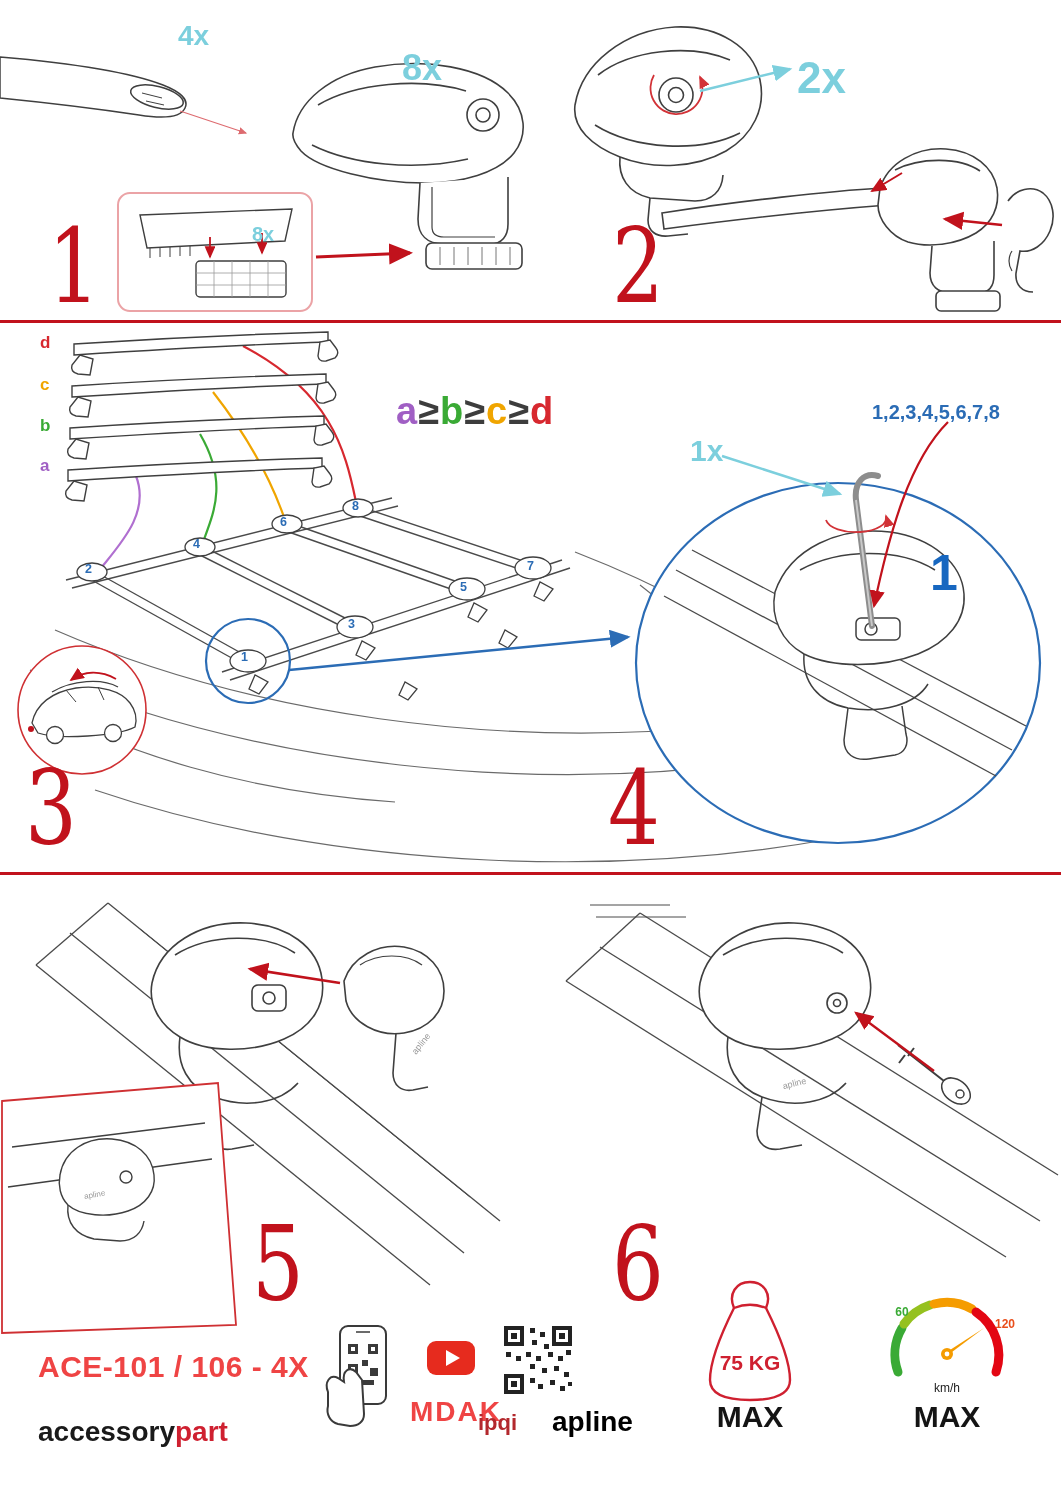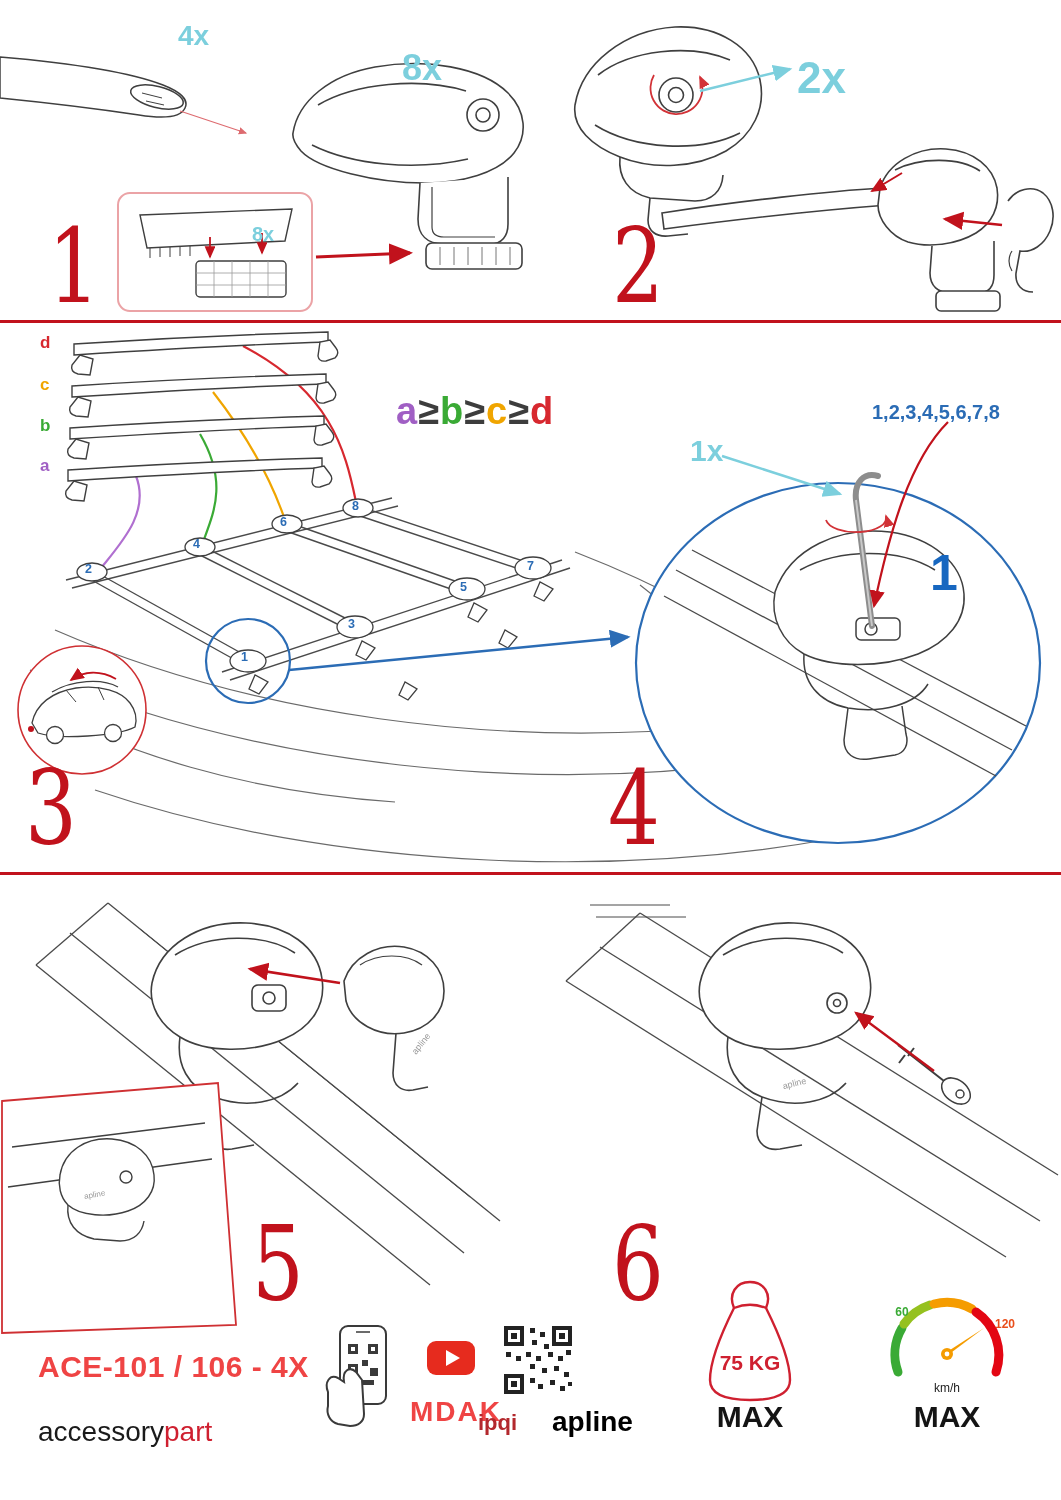--- a/index.html
+++ b/index.html
@@ -14,21 +14,21 @@
   .pos-num{position:absolute;font-size:12.5px;font-weight:700;color:#2b6cb5;line-height:1}
   .formula{position:absolute;left:396px;top:392px;font-size:38px;font-weight:700;line-height:1;letter-spacing:1px}
   .f-a,.l-a{color:#a05fc4}
   .f-b,.l-b{color:#3aaa35}
   .f-c,.l-c{color:#f0a500}
   .f-d,.l-d{color:#d7282f}
   .f-ge{color:#3d3d3d}
   .seq{position:absolute;left:872px;top:402px;font-size:20px;font-weight:700;color:#2b6cb5;line-height:1}
   .big-one{position:absolute;left:930px;top:548px;font-size:50px;font-weight:700;color:#1767c0;line-height:1}
   .model{position:absolute;left:38px;top:1350px;font-size:30px;font-weight:700;color:#ef4444;letter-spacing:.5px}
-  .brand{position:absolute;left:38px;top:1416px;font-size:28px;font-weight:400}
+  .brand{position:absolute;left:38px;top:1416px;font-size:28px;font-weight:700}
   .brand .bk{color:#1a1a1a}
   .brand .rd{color:#cf2030}
   .logo-mdak{position:absolute;left:410px;top:1396px;font-size:28px;font-weight:700;color:#ef4444;letter-spacing:2px}
   .logo-ipqi{position:absolute;left:478px;top:1410px;font-size:22px;font-weight:700;color:#b3282d}
   .logo-apline{position:absolute;left:552px;top:1406px;font-size:28px;font-weight:700}
   .logo-apline .gy{color:#000000}
   .logo-apline .rd{color:#000000}
   .max-label{position:absolute;font-size:30px;font-weight:700;color:#141414;text-align:center;line-height:1}
 </style>
 </head>

